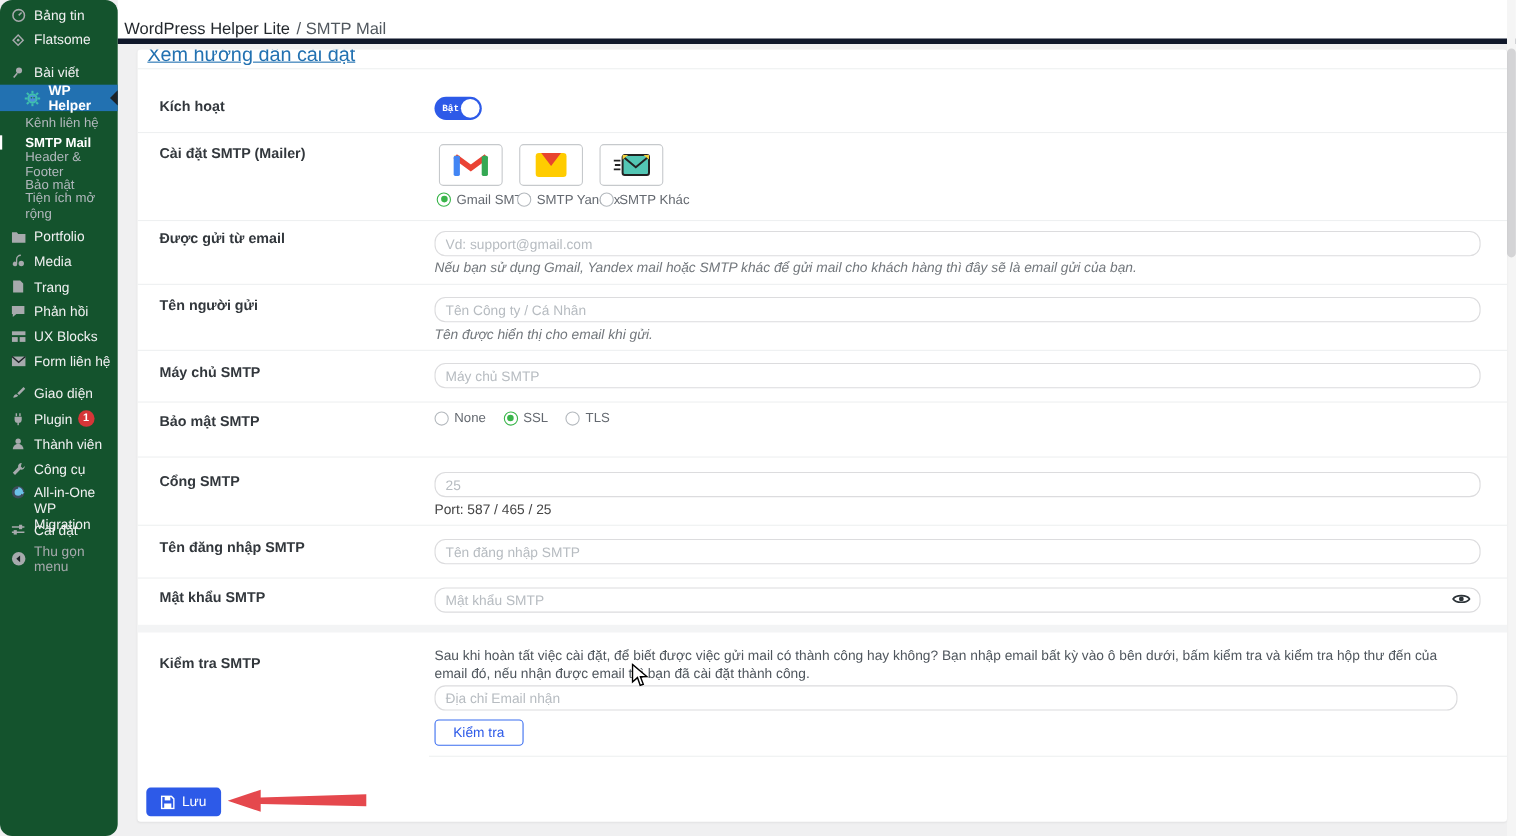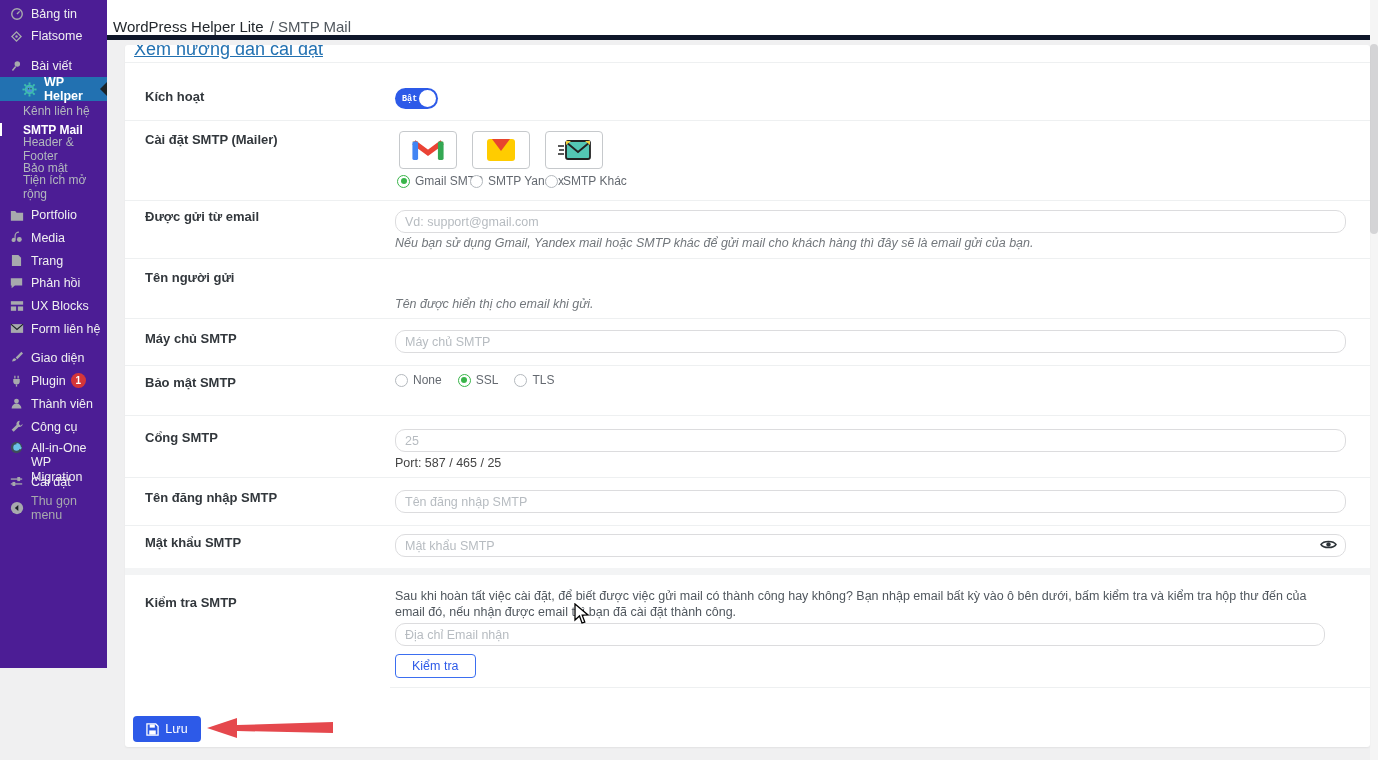--- a/index.html
+++ b/index.html
@@ -1,22 +1,22 @@
 <!DOCTYPE html>
 <html><head>
 <meta charset="utf-8">
 <style>
   * { margin:0; padding:0; box-sizing:border-box; }
   html,body { width:1378px; height:760px; overflow:hidden;
     font-family:"Liberation Sans","DejaVu Sans",sans-serif;
     background:#f0f0f1; font-size:13px; }
 
   
-  #sidebar { position:absolute; left:0; top:0; width:107px; height:668px;
-    background:#4c1d95; color:#f0f0f1; z-index:5; padding-top:3px; }
+  #sidebar { position:absolute; left:0; top:0; width:107px; height:760px;
+    background:#14532d; color:#f0f0f1; z-index:5; padding-top:3px;border-radius:11px; }
   .side-item { display:flex; align-items:center; height:22px; padding:0 6px 0 9px;
     font-size:12.5px; color:#f0f0f1; cursor:pointer; position:relative; }
   .side-item .ico { width:15px; height:15px; margin-right:7px; flex:0 0 15px;
     display:flex; align-items:center; justify-content:center; }
   .side-item.h23 { height:23px; }
   .side-item.active { background:#2271b1; color:#fff; font-weight:bold; height:24px;padding-left:22px; }
   .side-item.active .arrow-left { position:absolute; right:0; top:50%; margin-top:-7px;
     width:0; height:0; border:7px solid transparent; border-right:7px solid #1d2327; border-left:none; }
   .side-gap8 { height:8px; } .side-gap7 { height:7px; } .side-gap6 { height:6px; } .side-gap4 { height:4px; }
   .sub-item { height:19px; display:flex; align-items:center; padding-left:23px;
@@ -351,20 +351,21 @@
     <span class="radio-lbl">SMTP Khác</span>
   </div>
   <div class="divider" style="top:155px"></div>
 
   <div class="flabel" style="top:164px">Được gửi từ email</div>
   <input class="txt-input" style="top: 165px;" placeholder="Vd: support@gmail.com">
   <div class="helptext" style="top:191px">Nếu bạn sử dụng Gmail, Yandex mail hoặc SMTP khác để gửi mail cho khách hàng thì đây sẽ là email gửi của bạn.</div>
   <div class="divider" style="top:213px"></div>
 
   <div class="flabel" style="top:225px">Tên người gửi</div>
+  <input class="txt-input" style="top: 225px;" placeholder="Tên Công ty / Cá Nhân">
   <div class="helptext" style="top:252px">Tên được hiển thị cho email khi gửi.</div>
   <div class="divider" style="top:273px"></div>
 
   <div class="flabel" style="top:286px">Máy chủ SMTP</div>
   <input class="txt-input" style="top: 285px;" placeholder="Máy chủ SMTP">
   <div class="divider" style="top:320px"></div>
 
   <div class="flabel" style="top:330px">Bảo mật SMTP</div>
   <div class="sec-radios">
     <span class="sec-opt">

